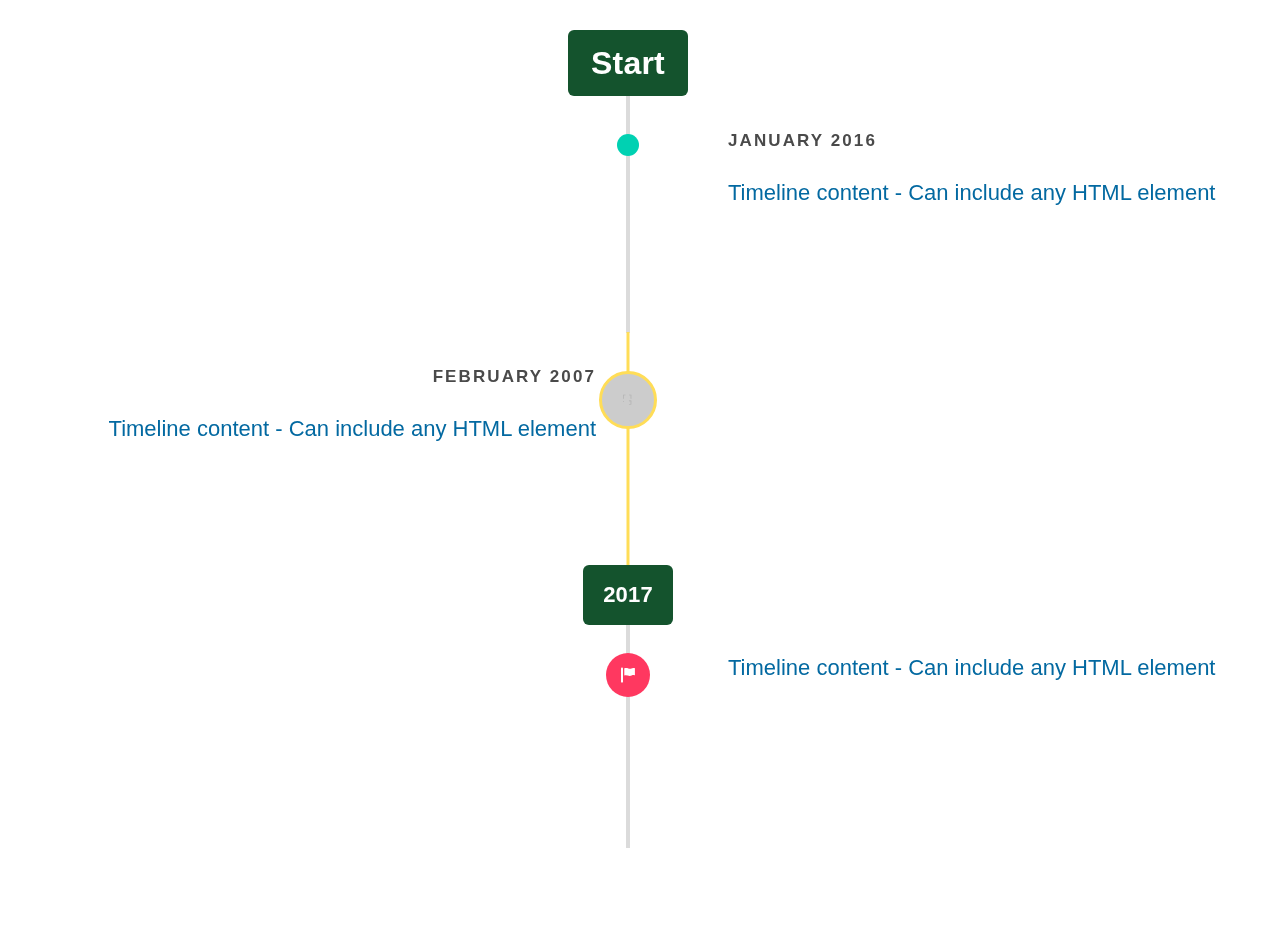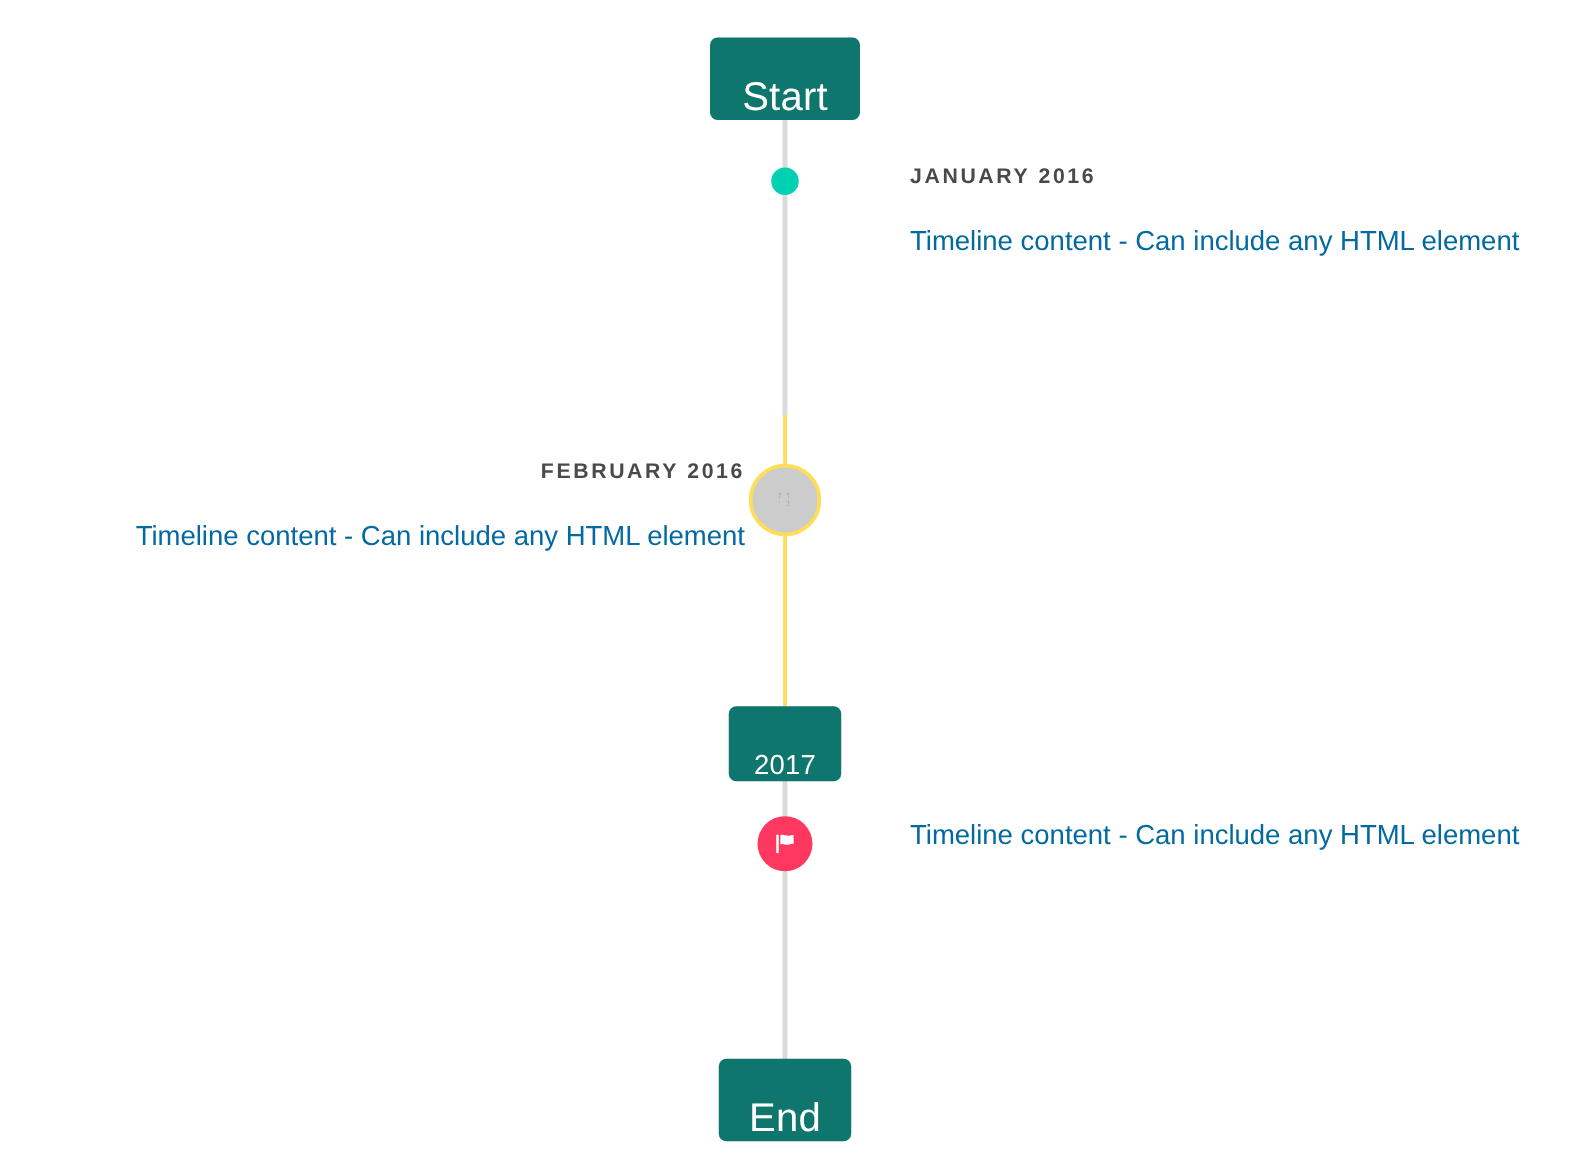--- a/index.html
+++ b/index.html
@@ -38,30 +38,31 @@
   .rail-seg.yellow {
     width: 3px;
     background: #ffdd57;
   }
 
   
   .badge {
     position: absolute;
     left: 628px;
     transform: translateX(-50%);
-    background: #0f766e;
+    background: #14532d;
     color: #ffffff;
     border-radius: 6px;
     display: flex;
-    align-items: flex-end;
+    align-items: center;
     justify-content: center;
     box-sizing: border-box;
     z-index: 3;
     white-space: nowrap;
     letter-spacing: 0.2px;
+    font-weight: bold;
   }
   .badge.header {
     top: 30px;
     width: 120px;
     height: 66px;
     font-size: 32px;
   }
   .badge.footer {
     top: 847px;
     width: 106px;
@@ -164,21 +165,21 @@
     <div class="side left empty"></div>
     <div class="side right">
       <div class="item-date">JANUARY 2016</div>
       <div class="item-body">Timeline content - Can include any HTML element</div>
     </div>
   </div>
   <div class="marker dot" style="top:145px;"></div>
 
   <div class="item" style="top:368px;">
     <div class="side left">
-      <div class="item-date">FEBRUARY 2016</div>
+      <div class="item-date">FEBRUARY 2007</div>
       <div class="item-body">Timeline content - Can include any HTML element</div>
     </div>
     <div class="side right empty"></div>
   </div>
   <div class="marker image" style="top:400px;">
     <svg class="broken-glyph" viewBox="0 0 12 12" xmlns="http://www.w3.org/2000/svg">
       <path d="M1 0.6 L3.2 0.6 L3.2 1.2 L1.6 1.2 L1.6 4.4 L1 4.4 Z" fill="#8a8a8a"></path>
       <path d="M6.4 0.6 L8.6 0.6 L8.6 4.4 L8.0 4.4 L8.0 1.2 L6.4 1.2 Z" fill="#8a8a8a"></path>
       <path d="M1 6.6 L1.7 6.6 L1.7 7.3 L1 7.3 Z" fill="#8a8a8a"></path>
       <path d="M6.4 6.0 L8.6 6.0 L8.6 9.8 L6.4 9.8 L6.4 9.2 L8.0 9.2 L8.0 6.6 L6.4 6.6 Z" fill="#8a8a8a"></path>
@@ -196,17 +197,14 @@
     </div>
   </div>
   <div class="marker icon" style="top:675px;">
     <svg viewBox="0 0 20 20" xmlns="http://www.w3.org/2000/svg">
       <rect x="3.0" y="2.6" width="2.0" height="15.0" rx="0.9" fill="#ffffff"></rect>
       <path d="M6.3 3.3 C9.0 1.9 11.6 4.6 14.3 3.3 C15.6 2.7 16.4 2.9 16.9 3.2
                L16.9 10.4 C16.0 9.9 14.9 9.9 13.6 10.5 C11.0 11.8 8.6 9.4 6.3 10.6 Z" fill="#ffffff"></path>
     </svg>
   </div>
 
-  <div class="badge footer">
-    <span>End</span>
-  </div>
 
 </div>
 
 </body></html>

